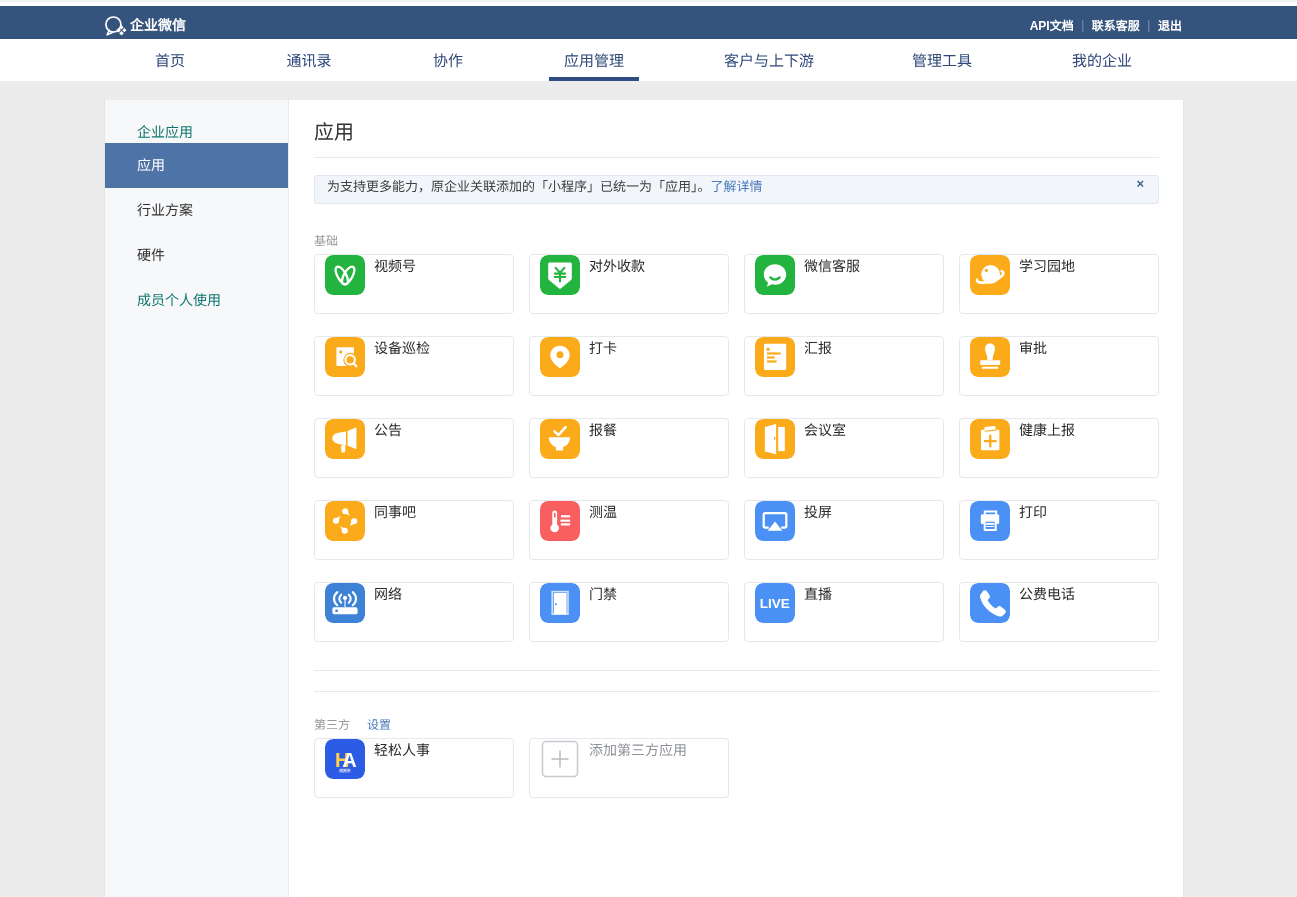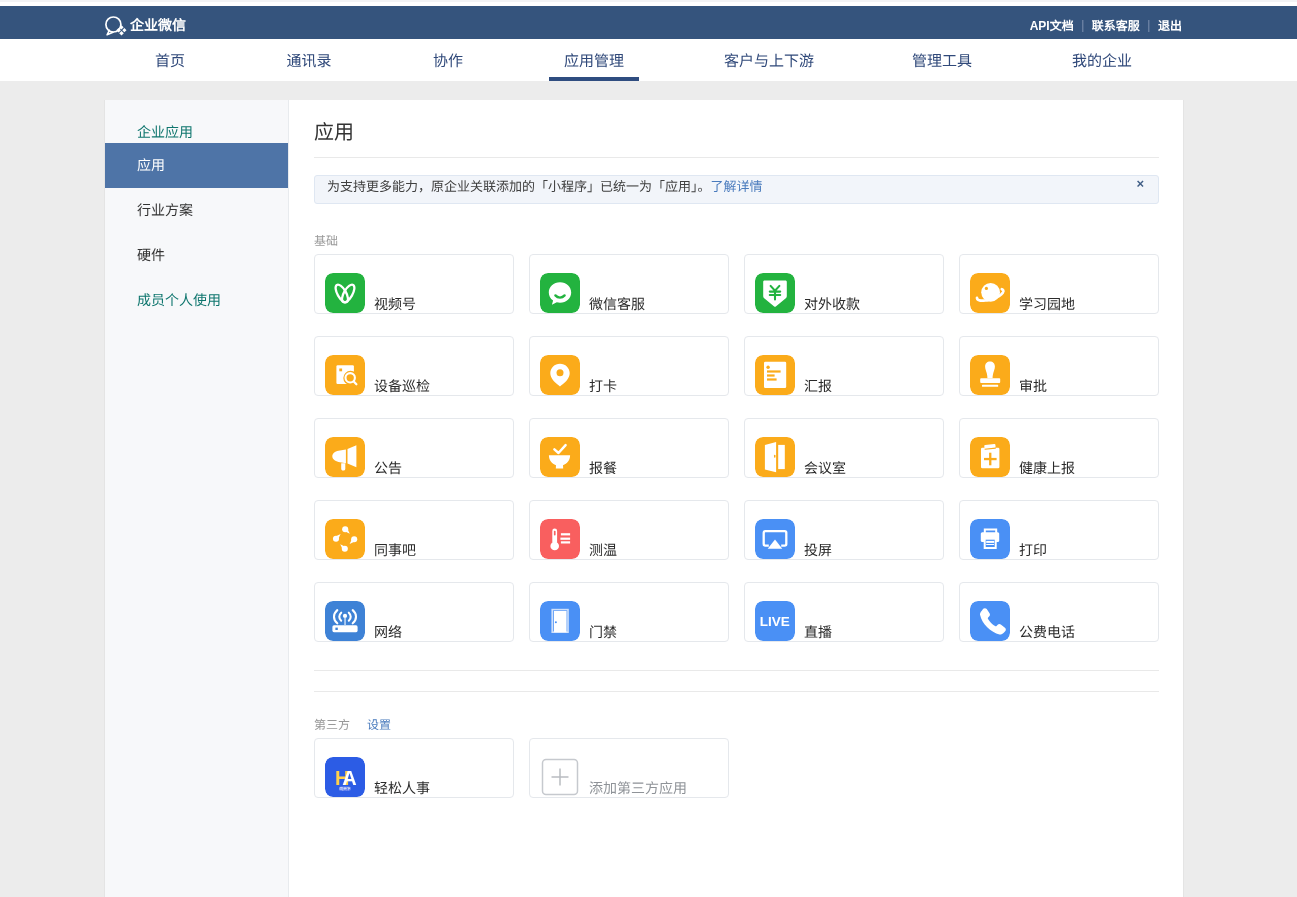--- a/index.html
+++ b/index.html
@@ -22,21 +22,21 @@
 .side .it{height:45px;line-height:45px;padding-left:32px;font-size:14px;color:#333;}
 .side .it.on{background:#4e74a7;color:#fff;}
 .side .lab.l2{height:38px;padding-top:11px;}
 .main{flex:1;padding:0 25px;}
 .h1{font-size:20px;color:#333;padding-top:16px;height:58px;border-bottom:1px solid #e9e9e9;font-weight:normal;}
 .notice{margin-top:17px;height:29px;background:#f2f5fa;border:1px solid #dfe7f2;border-radius:3px;display:flex;align-items:flex-start;padding:0 12px;font-size:13px;color:#404040;gap:48px;}
 .notice a{color:#4a7bbd;text-decoration:none;}
 .notice .x{margin-left:auto;color:#3f5d85;font-size:13px;font-weight:bold;margin-right:2px;}
 .slab{margin-top:27px;font-size:12px;color:#999;height:16px;}
 .grid{margin-top:7px;display:grid;grid-template-columns:repeat(4,200px);gap:22px 15px;}
-.app{height:60px;border:1px solid #e5e8ec;border-radius:4px;display:flex;align-items:flex-end;padding-left:10px;background:#fff;}
+.app{height:60px;border:1px solid #e5e8ec;border-radius:4px;display:flex;align-items:flex-start;padding-left:10px;background:#fff;}
 .app .ic{width:40px;height:40px;border-radius:8px;flex-shrink:0;}
 .app .nm{margin-left:9px;font-size:14px;color:#2b2b2b;}
 .div{border-bottom:1px solid #e9e9e9;}
 .slab2{font-size:12px;height:16px;}
 .slab2 .g{color:#999;}
 .slab2 a{color:#4a7bbd;text-decoration:none;margin-left:17px;}
 svg{display:block;}
 </style>
 </head>
 <body>
@@ -95,34 +95,34 @@
               <g fill="none" stroke="#fff" stroke-width="2.3">
                 <ellipse cx="16.8" cy="20.5" rx="4.3" ry="9.9" transform="rotate(-30 16.8 20.5)"></ellipse>
                 <ellipse cx="23.2" cy="20.5" rx="4.3" ry="9.9" transform="rotate(30 23.2 20.5)"></ellipse>
               </g>
             </svg>
             <span class="nm">视频号</span>
           </div>
           <div class="app">
             <svg class="ic" width="40" height="40" viewBox="0 0 40 40">
               <rect width="40" height="40" rx="8" fill="#23b33f"></rect>
-              <path fill="#fff" d="M20 9.3c6.4 0 11.2 4.6 11.2 10.2S26.4 29.7 20 29.7c-1.1 0-2.2-.1-3.2-.4l-4.9 2.5 1.2-4.4c-2.8-1.9-4.3-4.8-4.3-8 0-5.5 4.8-10.1 11.2-10.1z"></path>
-              <path fill="none" stroke="#23b33f" stroke-width="2.4" stroke-linecap="round" d="M15.4 22.4c1.3 1.5 2.8 2.2 4.6 2.2s3.3-.7 4.6-2.2"></path>
-            </svg>
-            <span class="nm">微信客服</span>
-          </div>
-          <div class="app">
-            <svg class="ic" width="40" height="40" viewBox="0 0 40 40">
-              <rect width="40" height="40" rx="8" fill="#23b33f"></rect>
               <path fill="#fff" d="M9.5 7.4h21c.7 0 1.3.6 1.3 1.3v14.2c0 1-.5 2-1.3 2.7l-9.7 7.9c-.5.4-1.1.4-1.6 0l-9.7-7.9c-.8-.7-1.3-1.7-1.3-2.7V8.7c0-.7.6-1.3 1.3-1.3z"></path>
               <g stroke="#23b33f" stroke-width="2.1" fill="none" stroke-linecap="round">
                 <path d="M15.6 12.9l4.4 4.8 4.4-4.8M20 17.7v8.8M14.8 18.6h10.4M14.8 22h10.4"></path>
               </g>
             </svg>
             <span class="nm">对外收款</span>
+          </div>
+          <div class="app">
+            <svg class="ic" width="40" height="40" viewBox="0 0 40 40">
+              <rect width="40" height="40" rx="8" fill="#23b33f"></rect>
+              <path fill="#fff" d="M20 9.3c6.4 0 11.2 4.6 11.2 10.2S26.4 29.7 20 29.7c-1.1 0-2.2-.1-3.2-.4l-4.9 2.5 1.2-4.4c-2.8-1.9-4.3-4.8-4.3-8 0-5.5 4.8-10.1 11.2-10.1z"></path>
+              <path fill="none" stroke="#23b33f" stroke-width="2.4" stroke-linecap="round" d="M15.4 22.4c1.3 1.5 2.8 2.2 4.6 2.2s3.3-.7 4.6-2.2"></path>
+            </svg>
+            <span class="nm">微信客服</span>
           </div>
           <div class="app">
             <svg class="ic" width="40" height="40" viewBox="0 0 40 40">
               <rect width="40" height="40" rx="8" fill="#fbab1a"></rect>
               <circle cx="20.6" cy="19.3" r="9.4" fill="#fff"></circle>
               <circle cx="16.4" cy="15.4" r="1.6" fill="#fbab1a"></circle>
               <path fill="none" stroke="#fff" stroke-width="2.7" stroke-linecap="round" d="M32.9 19.6 L32.2 20.4 L31.4 21.3 L30.3 22.1 L29.0 23.0 L27.6 23.8 L26.0 24.5 L24.3 25.3 L22.5 25.9 L20.7 26.5 L18.8 26.9 L17.0 27.3 L15.3 27.5 L13.6 27.7 L12.1 27.7 L10.7 27.6 L9.6 27.4 L8.6 27.0 L7.8 26.6 L7.3 26.1 L7.1 25.4 L7.0 24.9"></path>
               <path fill="none" stroke="#fff" stroke-width="2.7" stroke-linecap="round" d="M31.8 16.2 L32.6 16.6 L33.1 17.1 L33.3 17.8 L33.4 18.3"></path>
             </svg>
             <span class="nm">学习园地</span>

